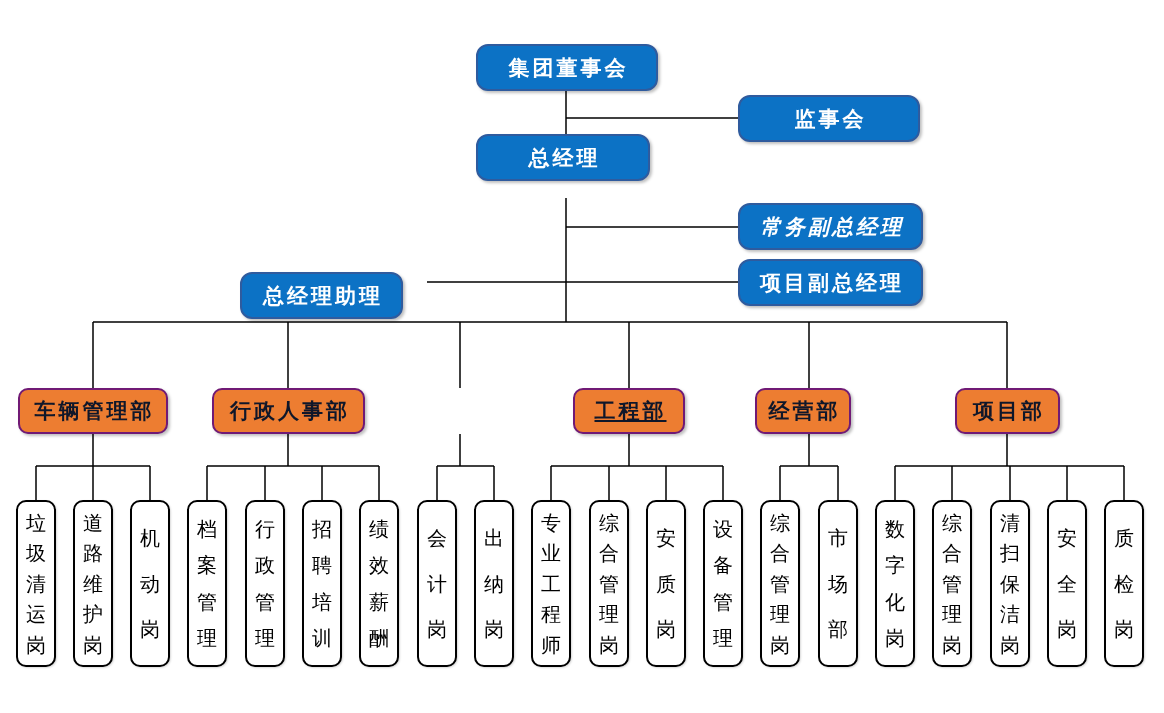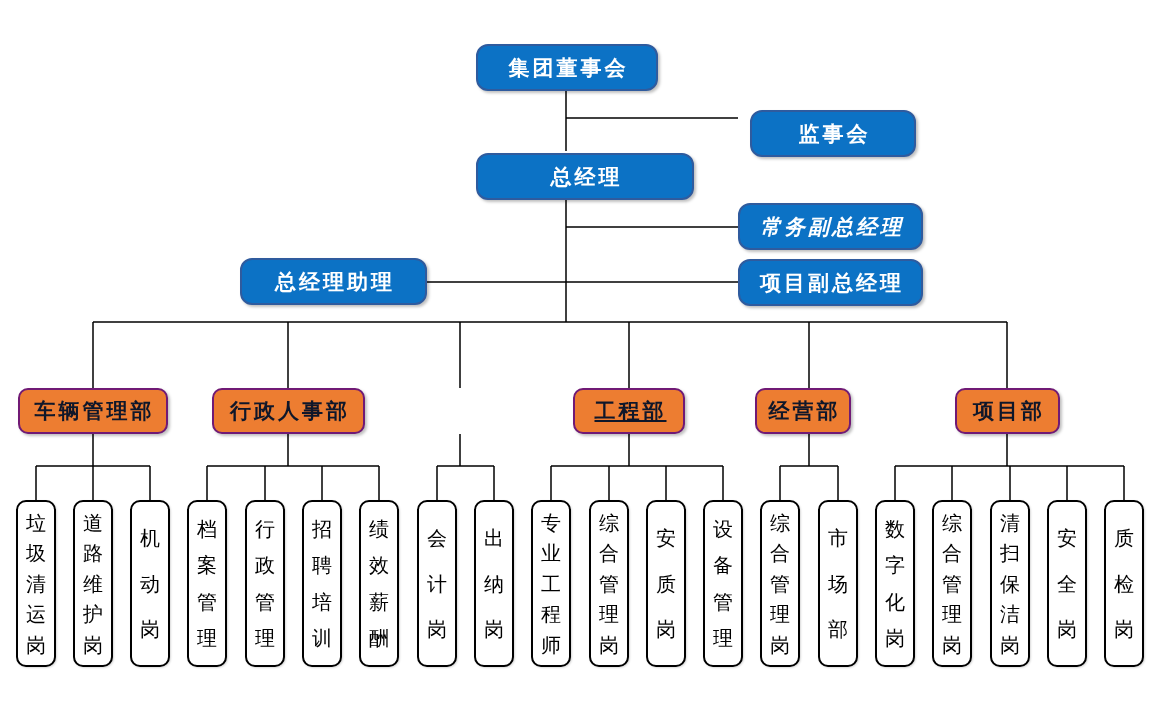--- a/index.html
+++ b/index.html
@@ -128,24 +128,24 @@
     <line x1="780" y1="466" x2="780" y2="500"></line>
     <line x1="838" y1="466" x2="838" y2="500"></line>
     <line x1="895" y1="466" x2="895" y2="500"></line>
     <line x1="952" y1="466" x2="952" y2="500"></line>
     <line x1="1010" y1="466" x2="1010" y2="500"></line>
     <line x1="1067" y1="466" x2="1067" y2="500"></line>
     <line x1="1124" y1="466" x2="1124" y2="500"></line>
   </svg>
 
   <div class="node exec" style="left:476px; top:44px;  width:182px;">集团董事会</div>
-  <div class="node exec" style="left:738px; top:110px;  width:166px;margin-left:12px;">监事会</div>
-  <div class="node exec" style="left:476px; top:153px; width:218px;">总经理</div>
+  <div class="node exec" style="left:738px; top:95px;  width:182px;">监事会</div>
+  <div class="node exec" style="left:476px; top:134px; width:174px;">总经理</div>
   <div class="node exec" style="left:738px; top:203px; width:185px;font-style:italic;">常务副总经理</div>
-  <div class="node exec" style="left:240px; top:258px; width:187px;">总经理助理</div>
+  <div class="node exec" style="left:240px; top:272px; width:163px;">总经理助理</div>
   <div class="node exec" style="left:738px; top:259px; width:185px;">项目副总经理</div>
 
   <div class="node dept" style="left:18px;  width:150px;">车辆管理部</div>
   <div class="node dept" style="left:212px; width:153px;">行政人事部</div>
   <div class="node dept" style="left:573px; width:112px;text-decoration:underline;">工程部</div>
   <div class="node dept" style="left:755px; width:96px;">经营部</div>
   <div class="node dept" style="left:955px; width:105px;">项目部</div>
 
   <div class="node pos" style="left:16px;">
       <span>垃</span>

